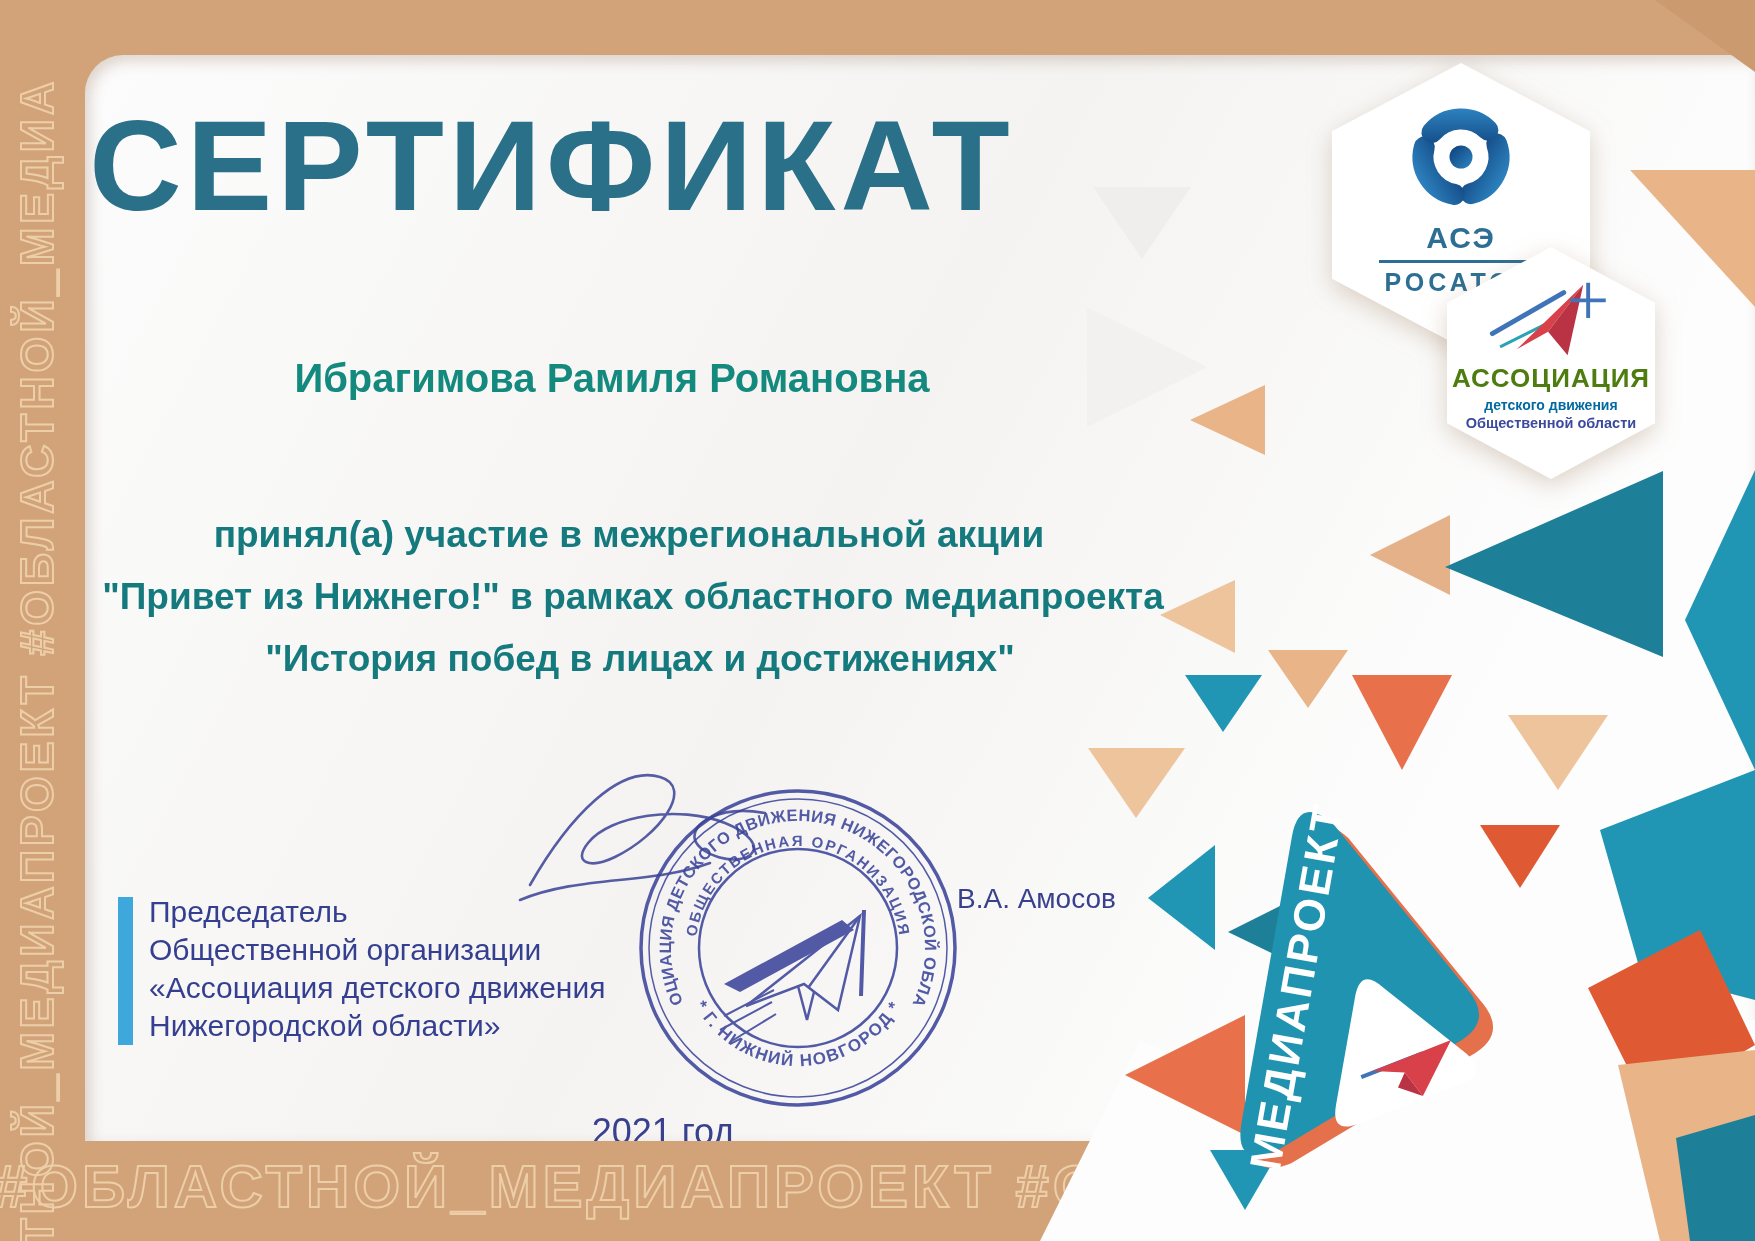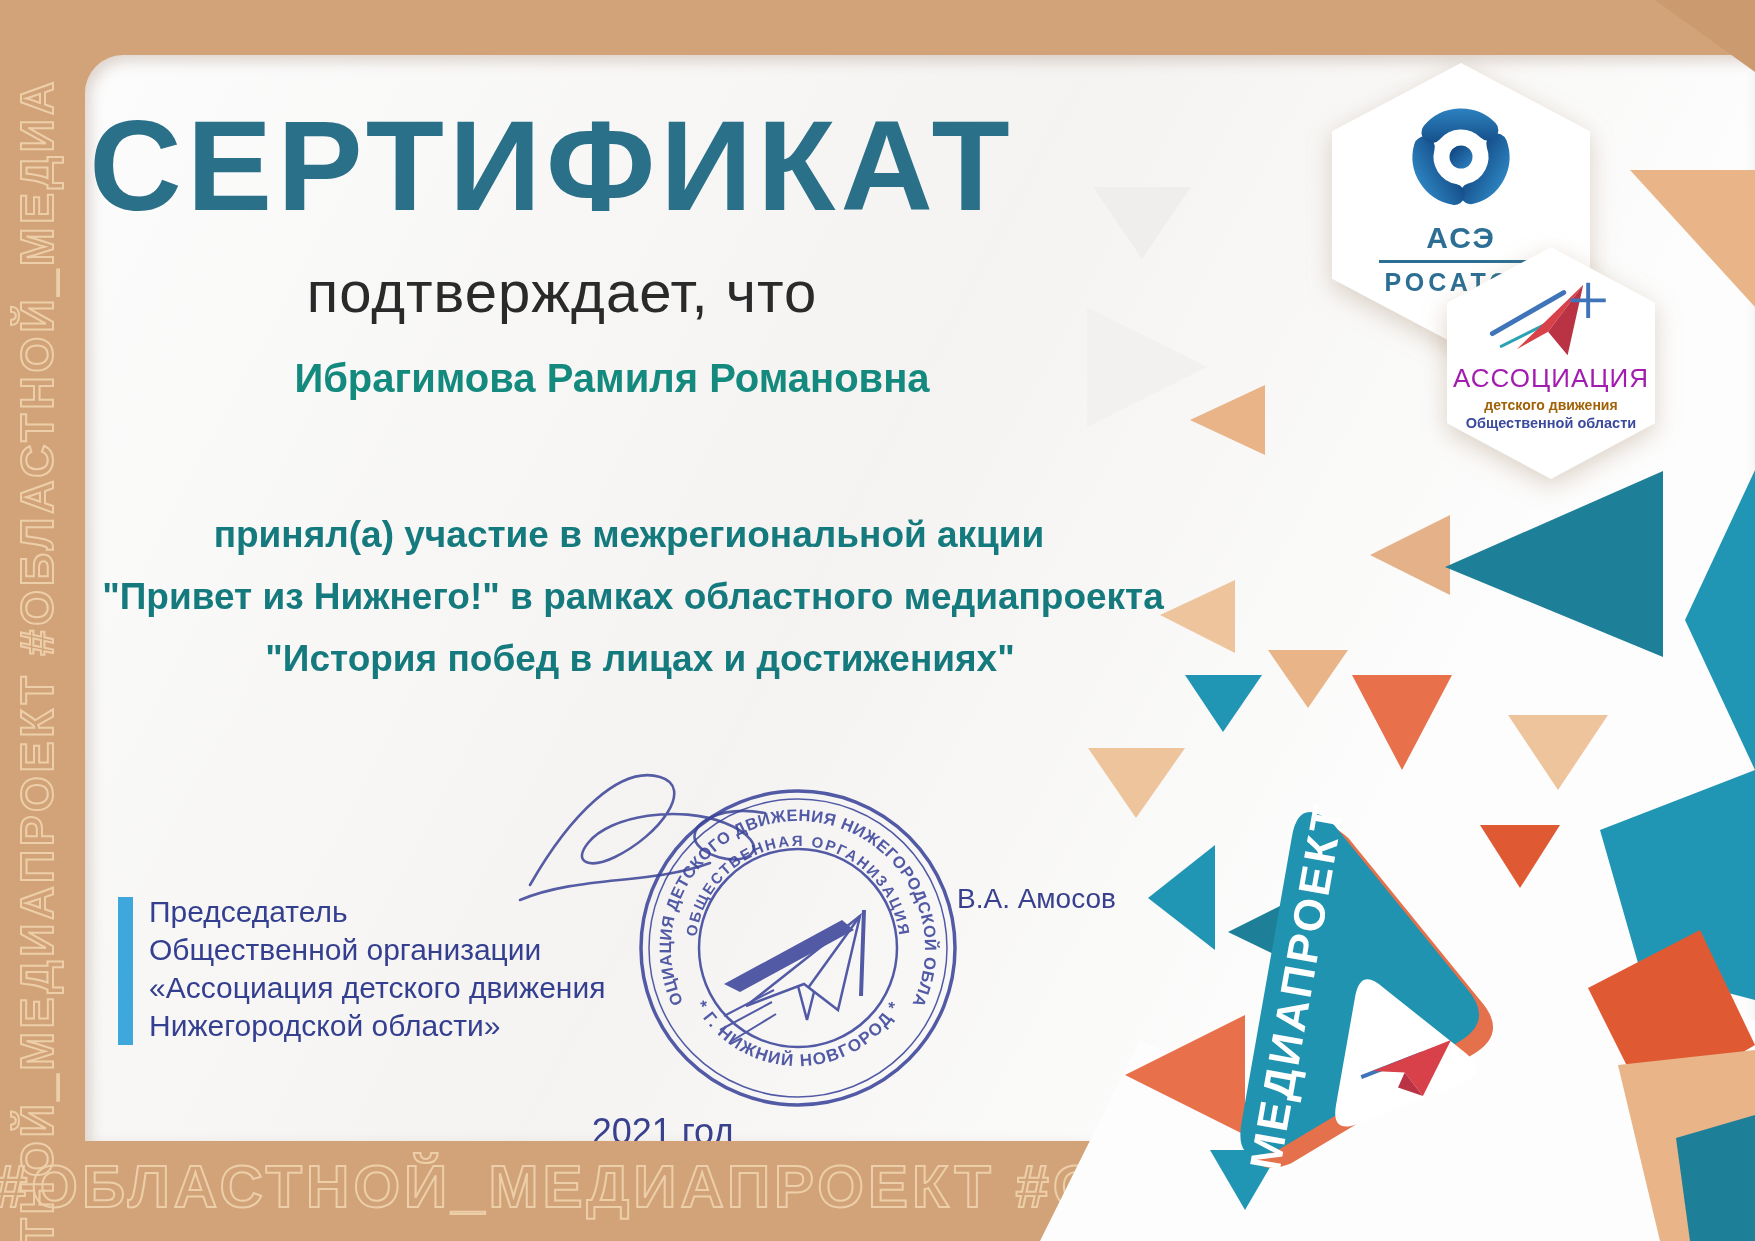--- a/index.html
+++ b/index.html
@@ -55,22 +55,22 @@
     display:flex; flex-direction:column; align-items:center;
   }
   .hex-wrap { position:absolute; z-index:3; filter:drop-shadow(0 7px 12px rgba(140,100,60,.28)); }
   .hex-rosatom { width:258px; height:284px; }
   .hr-wrap { left:1247px; top:8px; }
   .hex-assoc { width:208px; height:232px; }
   .ha-wrap { left:1362px; top:192px; }
   .ros-org { font-size:30px; font-weight:700; letter-spacing:2px; color:#2d6f94; margin-top:4px; }
   .ros-rule { width:165px; height:3px; background:#2d6f94; margin:5px 0; }
   .ros-brand { font-size:25px; font-weight:700; letter-spacing:4px; color:#2d6f94; }
-  .as-title { font-size:26px; font-weight:400; letter-spacing:1px; color:#a21caf; margin-top:2px; }
-  .as-sub1 { font-size:14px; font-weight:700; color:#a16207; margin-top:3px; }
+  .as-title { font-size:26px; font-weight:700; letter-spacing:1px; color:#4d7c0f; margin-top:2px; }
+  .as-sub1 { font-size:14px; font-weight:700; color:#0369a1; margin-top:3px; }
   .as-sub2 { font-size:14.5px; font-weight:700; color:#3c4a9e; margin-top:2px; }
   
   .cluster { position:absolute; left:1000px; top:620px; z-index:4; pointer-events:none; }
   .badge-label { font-size:44px; font-weight:700; letter-spacing:3px; fill:#ffffff; font-family:"Liberation Sans",sans-serif; }
   .corner-wedge {
     position:absolute; left:1655px; top:0; width:100px; height:72px;
     background:#cb9b6f; clip-path:polygon(0 0,100% 0,100% 100%); z-index:6;
   }
 </style>
 </head>
@@ -86,21 +86,20 @@
     <polygon points="1002,252 1122,312 1002,372" fill="#f2f1ef"></polygon>
     <polygon points="1545,115 1670,115 1670,252" fill="#e8b488"></polygon>
     <polygon points="1105,365 1180,330 1180,400" fill="#e8b488"></polygon>
     <polygon points="1285,500 1365,460 1365,540" fill="#e5b189"></polygon>
     <polygon points="1360,512 1578,416 1578,602" fill="#1d7f98"></polygon>
     <polygon points="1600,565 1670,415 1670,715" fill="#2196b4"></polygon>
     <polygon points="1075,560 1150,525 1150,598" fill="#eec49d"></polygon>
   </svg>
 
   <div class="line title">СЕРТИФИКАТ</div>
-  <div class="line subtitle">подтверждает, что</div>
   <div class="line name">Ибрагимова Рамиля Романовна</div>
   <div class="line body1">принял(а) участие в межрегиональной акции</div>
   <div class="line body2">"Привет из Нижнего!" в рамках областного медиапроекта</div>
   <div class="line body3">"История побед в лицах и достижениях"</div>
 
   <svg class="stamp" width="340" height="340" viewBox="0 0 340 340">
     <defs>
       <path id="arcO" d="M54.9,223.7 A127,127 0 1 1 285.1,223.7" fill="none"></path>
       <path id="arcI" d="M81.7,221 A102,102 0 1 1 258.3,221" fill="none"></path>
       <path id="arcB" d="M67.8,229 A118,118 0 0 0 272.2,229" fill="none"></path>

